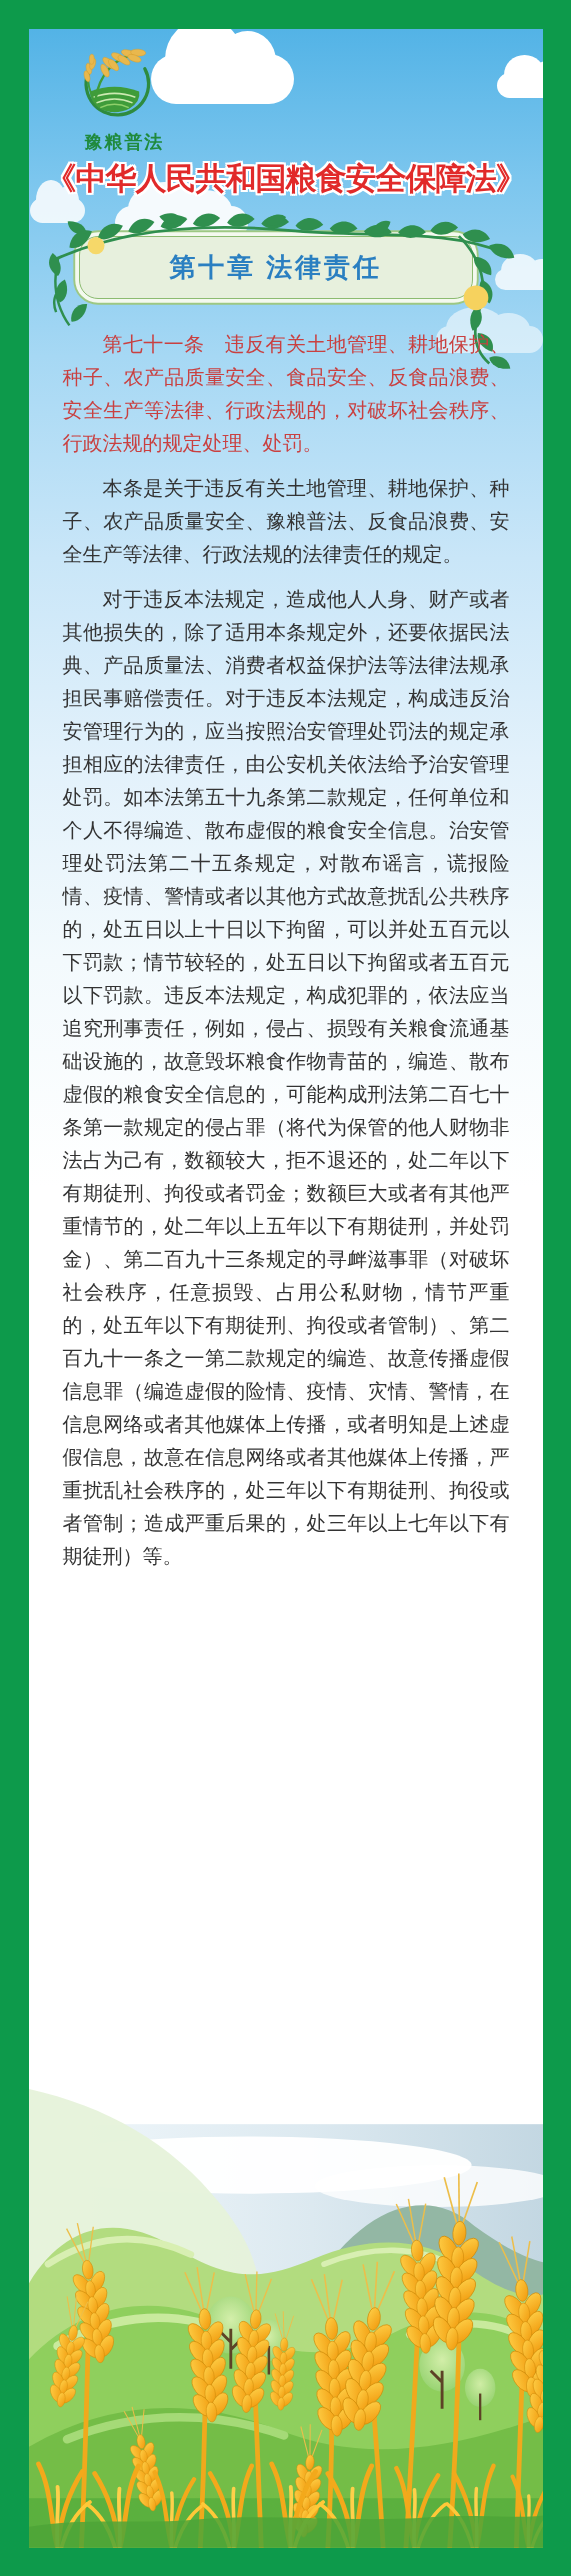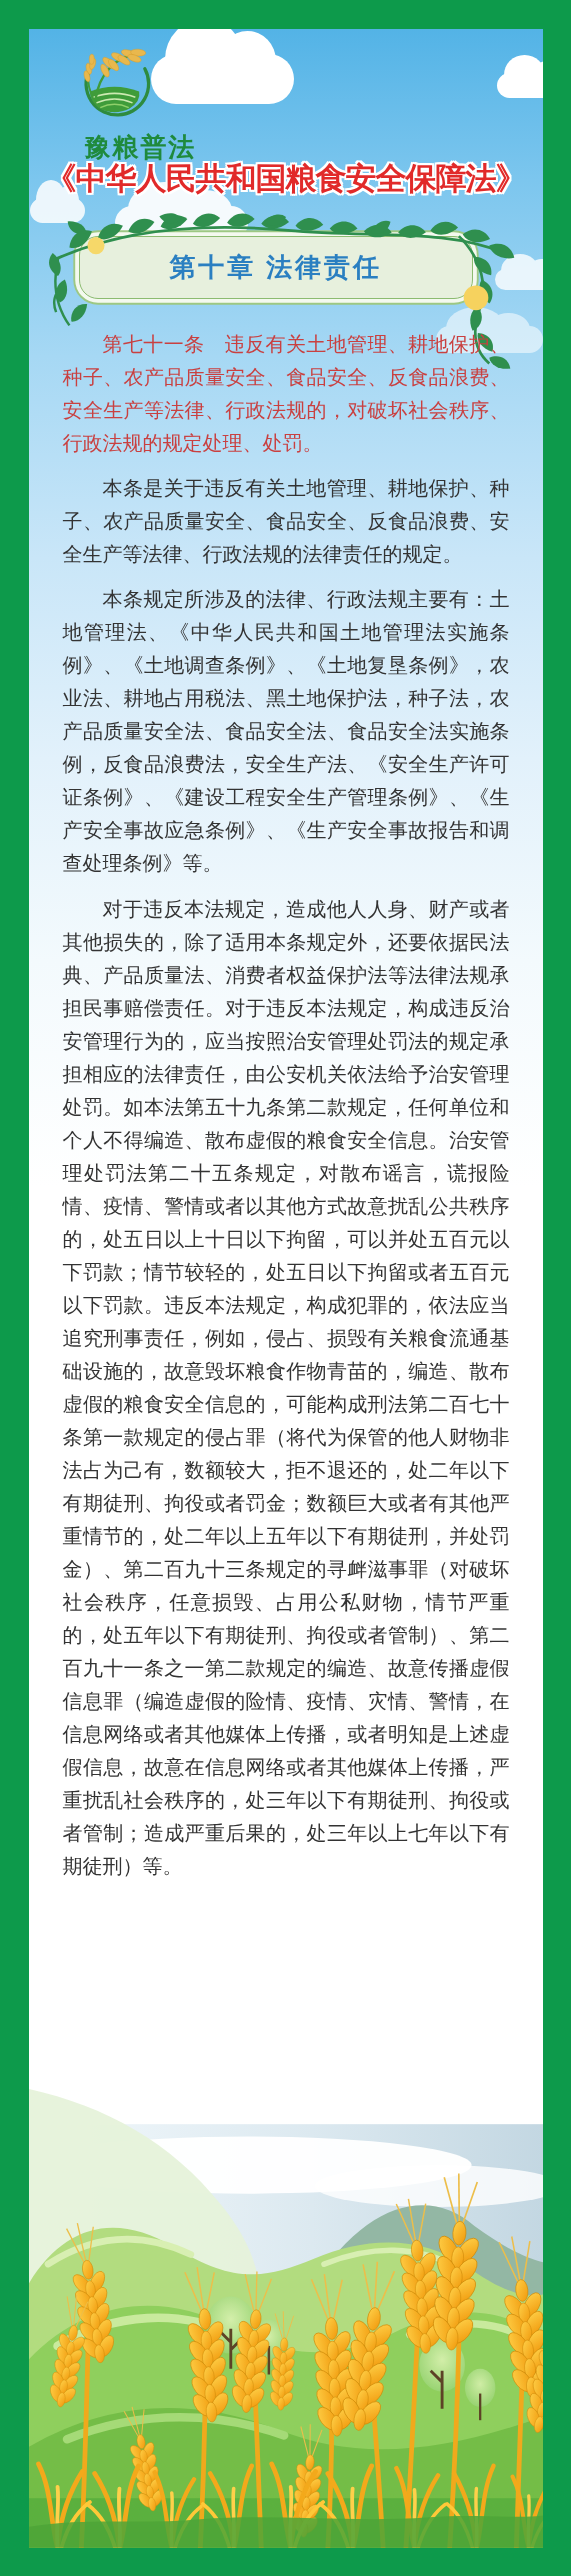--- a/index.html
+++ b/index.html
@@ -13,21 +13,21 @@
   .cloud::before{width:55%;height:160%;left:10%;top:-70%;}
   .cloud::after{width:40%;height:120%;right:12%;top:-45%;}
   .c1{left:122px;top:25px;width:143px;height:50px;}
   .c2{left:468px;top:44px;width:74px;height:25px;}
   .c3{left:86px;top:177px;width:133px;height:34px;opacity:.92;}
   .c4{left:1.9px;top:169px;width:55px;height:25px;opacity:.85;}
   .c5{left:466px;top:240px;width:69px;height:21px;opacity:.8;}
   .c6{left:407px;top:297px;width:107px;height:27px;opacity:.55;}
   
   .logo{position:absolute;left:40px;top:11.4px;width:91px;text-align:center;}
-  .logo-text{margin-top:1.9px;font-family:"Liberation Sans",sans-serif;font-weight:900;font-size:26px;color:#1f8a3d;letter-spacing:1.9px;white-space:nowrap;margin-left:16px;}
+  .logo-text{margin-top:1.9px;font-family:"Liberation Sans",sans-serif;font-weight:900;font-size:18px;color:#1f8a3d;letter-spacing:1.9px;white-space:nowrap;margin-left:16px;}
   
   .main-title{position:absolute;left:0;right:0;top:129px;text-align:center;
     font-family:"Liberation Sans",sans-serif;font-weight:900;font-size:31px;letter-spacing:-1px;color:#e12a2a;white-space:nowrap;
     text-shadow:-1.9px 0 0 #fff,1.9px 0 0 #fff,0 -1.9px 0 #fff,0 1.9px 0 #fff,-1.9px -1.9px 0 #fff,1.9px 1.9px 0 #fff,-1.9px 1.9px 0 #fff,1.9px -1.9px 0 #fff;}
   
   .banner-box{position:absolute;left:50px;top:207px;width:392px;height:61px;background:#e7f0dd;
     border:1.9px solid #8cbb70;border-radius:19px;
     box-shadow:0 0 0 3.8px #f4f9ef,0 0 0 5.7px #9dc883;}
   .banner-box .chapter{display:block;width:100%;line-height:61px;text-align:center;
     font-family:"Liberation Sans",sans-serif;font-weight:bold;font-size:26px;letter-spacing:2.9px;color:#2a7fc1;border-radius:11px;}
@@ -118,22 +118,21 @@
       <use href="#leaf" transform="translate(456,84) rotate(80) scale(0.9)"></use>
       <use href="#leaf" transform="translate(452,112) rotate(110) scale(0.9)"></use>
       <use href="#leaf" transform="translate(452,140) rotate(60) scale(0.85)"></use>
       <use href="#leaf" transform="translate(464,166) rotate(35) scale(0.85)"></use>
       <circle cx="50" cy="48" r="9" fill="#f6d869"></circle>
       <circle cx="450" cy="103" r="13" fill="#f6d25e"></circle>
     </svg>
 
     <div class="article">
       <p class="red">第七十一条　违反有关土地管理、耕地保护、种子、农产品质量安全、食品安全、反食品浪费、安全生产等法律、行政法规的，对破坏社会秩序、行政法规的规定处理、处罚。</p>
-      <p class="black">本条是关于违反有关土地管理、耕地保护、种子、农产品质量安全、食品安全、反食品浪费、安全生产等法律、行政法规的法律责任的规定。</p>
-      <p class="black">本条规定所涉及的法律、行政法规主要有：土地管理法、《中华人民共和国土地管理法实施条例》、《土地调查条例》、《土地复垦条例》，农业法、耕地占用税法、黑土地保护法，种子法，农产品质量安全法、食品安全法、食品安全法实施条例，反食品浪费法，安全生产法、《安全生产许可证条例》、《建设工程安全生产管理条例》、《生产安全事故应急条例》、《生产安全事故报告和调查处理条例》等。</p>
+      <p class="black">本条是关于违反有关土地管理、耕地保护、种子、农产品质量安全、豫粮普法、反食品浪费、安全生产等法律、行政法规的法律责任的规定。</p>
       <p class="black">对于违反本法规定，造成他人人身、财产或者其他损失的，除了适用本条规定外，还要依据民法典、产品质量法、消费者权益保护法等法律法规承担民事赔偿责任。对于违反本法规定，构成违反治安管理行为的，应当按照治安管理处罚法的规定承担相应的法律责任，由公安机关依法给予治安管理处罚。如本法第五十九条第二款规定，任何单位和个人不得编造、散布虚假的粮食安全信息。治安管理处罚法第二十五条规定，对散布谣言，谎报险情、疫情、警情或者以其他方式故意扰乱公共秩序的，处五日以上十日以下拘留，可以并处五百元以下罚款；情节较轻的，处五日以下拘留或者五百元以下罚款。违反本法规定，构成犯罪的，依法应当追究刑事责任，例如，侵占、损毁有关粮食流通基础设施的，故意毁坏粮食作物青苗的，编造、散布虚假的粮食安全信息的，可能构成刑法第二百七十条第一款规定的侵占罪（将代为保管的他人财物非法占为己有，数额较大，拒不退还的，处二年以下有期徒刑、拘役或者罚金；数额巨大或者有其他严重情节的，处二年以上五年以下有期徒刑，并处罚金）、第二百九十三条规定的寻衅滋事罪（对破坏社会秩序，任意损毁、占用公私财物，情节严重的，处五年以下有期徒刑、拘役或者管制）、第二百九十一条之一第二款规定的编造、故意传播虚假信息罪（编造虚假的险情、疫情、灾情、警情，在信息网络或者其他媒体上传播，或者明知是上述虚假信息，故意在信息网络或者其他媒体上传播，严重扰乱社会秩序的，处三年以下有期徒刑、拘役或者管制；造成严重后果的，处三年以上七年以下有期徒刑）等。</p>
     </div>
 
     <svg class="landscape" viewBox="0 0 540 530">
       <defs>
         <linearGradient id="gold" x1="0" y1="0" x2="1" y2="1">
           <stop offset="0" stop-color="#ffd24a"></stop>
             <stop offset="1" stop-color="#f0970a"></stop>
         </linearGradient>
         <linearGradient id="skyband" x1="0" y1="0" x2="1" y2="0">

